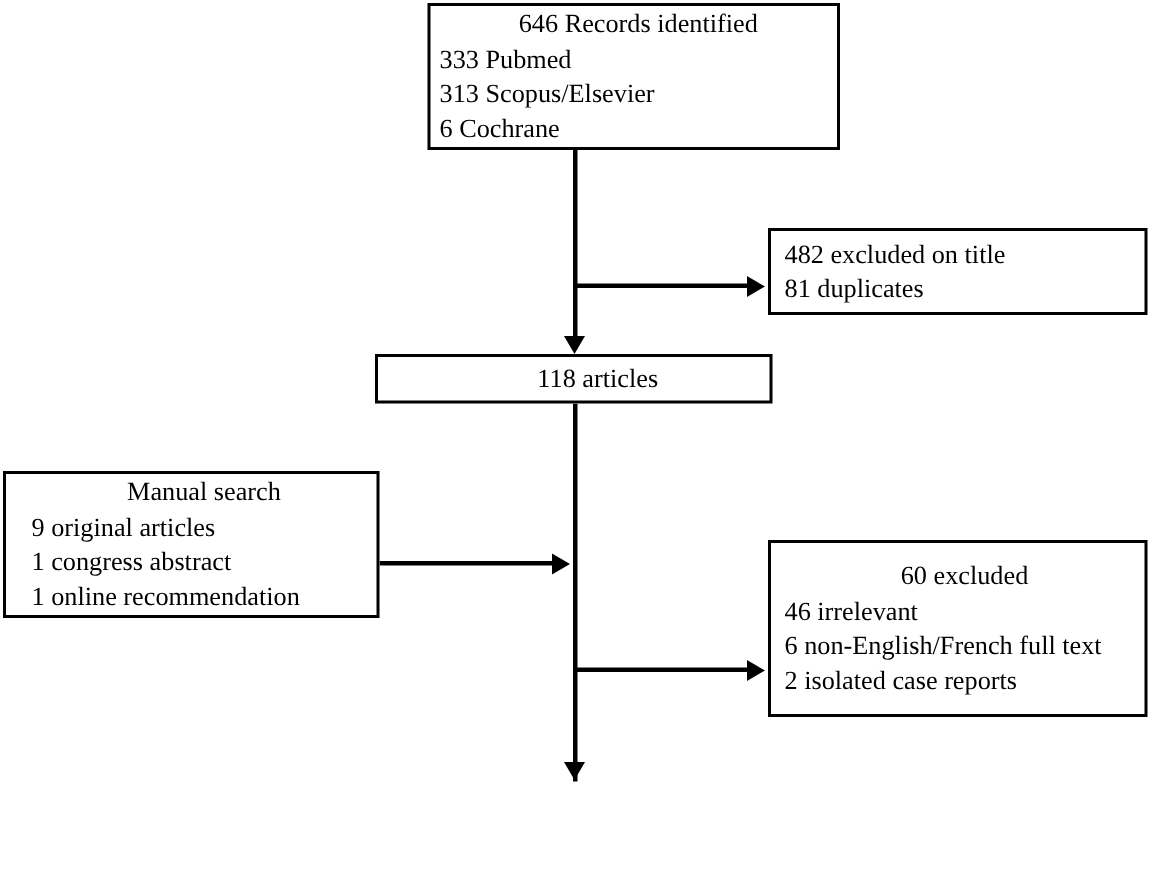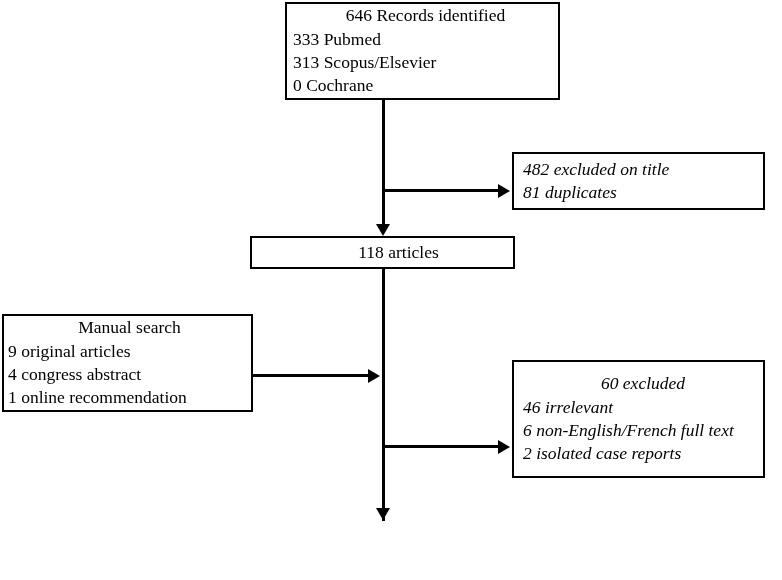--- a/index.html
+++ b/index.html
@@ -33,29 +33,29 @@
     line-height: 1.33;
     white-space: nowrap;
   }
   .ctr   { text-align: center; padding-left: 32px; }
   .lft   { text-align: left; }
 
   
   #box-records      { left: 245px; top: 2px;   width: 275px; height: 98px; margin-left: 40px;  }
   #box-records .line { padding-left: 6px; }
 
-  #box-excl-title   { left: 512px; top: 152px; width: 253px; height: 58px; font-style: italic;  }
+  #box-excl-title   { left: 512px; top: 152px; width: 253px; height: 58px;  }
   #box-excl-title .line { padding-left: 9px; }
 
   #box-articles     { left: 250px; top: 236px; width: 265px; height: 33px;  }
 
   #box-manual       { left: 2px;   top: 314px; width: 251px; height: 98px;  }
-  #box-manual .line { padding-left: 4px; }
+  #box-manual .line { padding-left: 17px; }
 
-  #box-excl-60      { left: 512px; top: 360px; width: 253px; height: 118px; font-style: italic; }
+  #box-excl-60      { left: 512px; top: 360px; width: 253px; height: 118px; }
   #box-excl-60 .line { padding-left: 9px; }
 
   #box-final        { left: 208px; top: 520px; width: 353px; height: 58px;  }
 
   
   .conn {
     position: absolute;
     background: #000000;
     z-index: 1;
   }
@@ -113,36 +113,36 @@
   <div class="conn hline" id="branch-manual"></div>
   <div class="arrow arrow-right" id="arrowhead-manual"></div>
   <div class="conn hline" id="branch-excl60"></div>
   <div class="arrow arrow-right" id="arrowhead-excl60"></div>
   <div class="arrow arrow-down" id="arrowhead-final"></div>
 
   <div class="node" id="box-records">
     <div class="line ctr">646 Records identified</div>
     <div class="line lft">333 Pubmed</div>
     <div class="line lft">313 Scopus/Elsevier</div>
-    <div class="line lft">0 Cochrane</div>
+    <div class="line lft">6 Cochrane</div>
   </div>
 
   <div class="node" id="box-excl-title">
     <div class="line lft">482 excluded on title</div>
     <div class="line lft">81 duplicates</div>
   </div>
 
   <div class="node" id="box-articles">
     <div class="line ctr">118 articles</div>
   </div>
 
   <div class="node" id="box-manual">
     <div class="line ctr">Manual search</div>
     <div class="line lft">9 original articles</div>
-    <div class="line lft">4 congress abstract</div>
+    <div class="line lft">1 congress abstract</div>
     <div class="line lft">1 online recommendation</div>
   </div>
 
   <div class="node" id="box-excl-60">
     <div class="line ctr">60 excluded</div>
     <div class="line lft">46 irrelevant</div>
     <div class="line lft">6 non-English/French full text</div>
     <div class="line lft">2 isolated case reports</div>
   </div>
 

